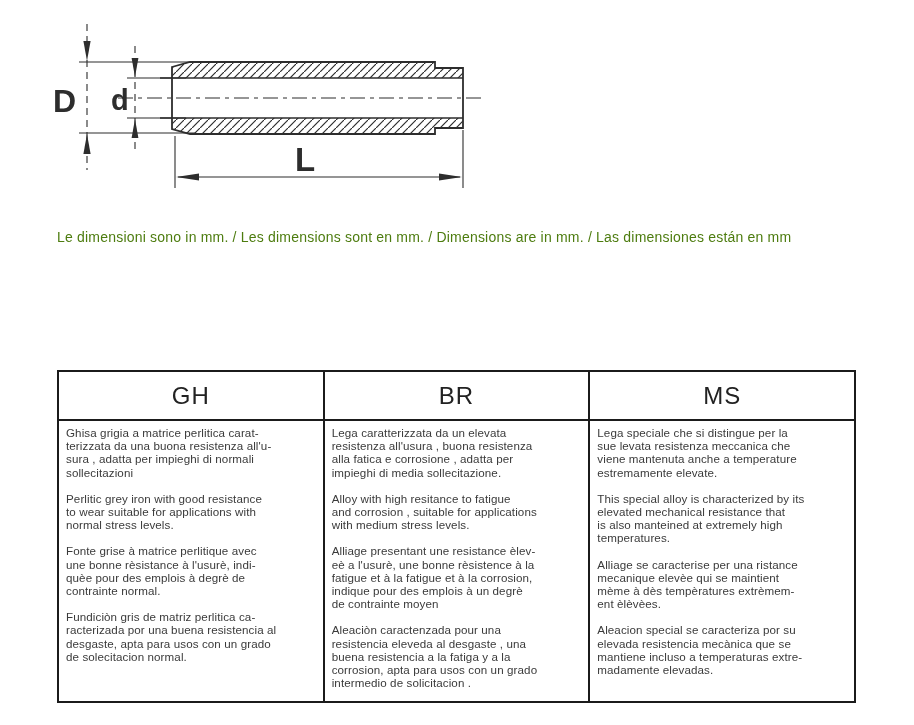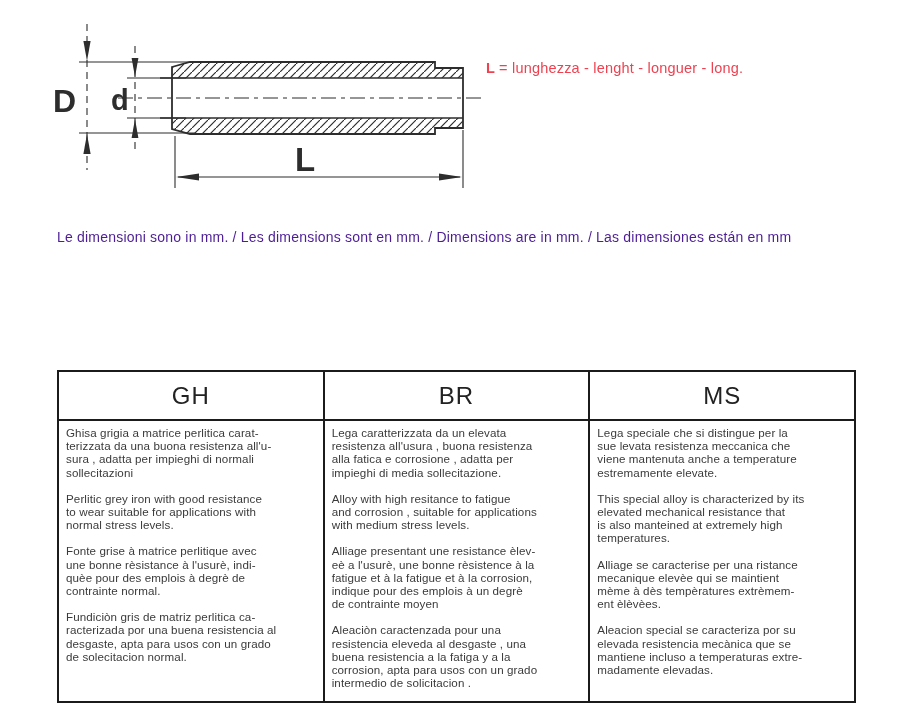--- a/index.html
+++ b/index.html
@@ -95,26 +95,23 @@
         <polygon points="462,177 439,173.4 439,180.6" fill="#2d2d2d"></polygon>
       </g>
 
       <text x="53" y="112" font-family="Liberation Sans, sans-serif" font-size="32" font-weight="bold" fill="#2d2d2d">D</text>
       <text x="111" y="110" font-family="Liberation Sans, sans-serif" font-size="29" font-weight="bold" fill="#2d2d2d">d</text>
       <text x="295" y="171" font-family="Liberation Sans, sans-serif" font-size="33" font-weight="bold" fill="#2d2d2d">L</text>
     </svg>
   </div>
 
   <div class="legend" style="color:#ee4251">
-    <div class="legend-line">
-      <b>L</b><span>= lunghezza - lenght - longuer - long.</span>
-    </div>
   </div>
 
-  <div class="dim-note" style="color:#4c1d95">Le dimensioni sono in mm. / Les dimensions sont en mm. / Dimensions are in mm. / Las dimensiones están en mm</div>
+  <div class="dim-note" style="color:#4d7c0f">Le dimensioni sono in mm. / Les dimensions sont en mm. / Dimensions are in mm. / Las dimensiones están en mm</div>
 
   <table class="materials">
     <thead>
       <tr>
         <th>GH</th>
         <th>BR</th>
         <th>MS</th>
       </tr>
     </thead>
     <tbody>

